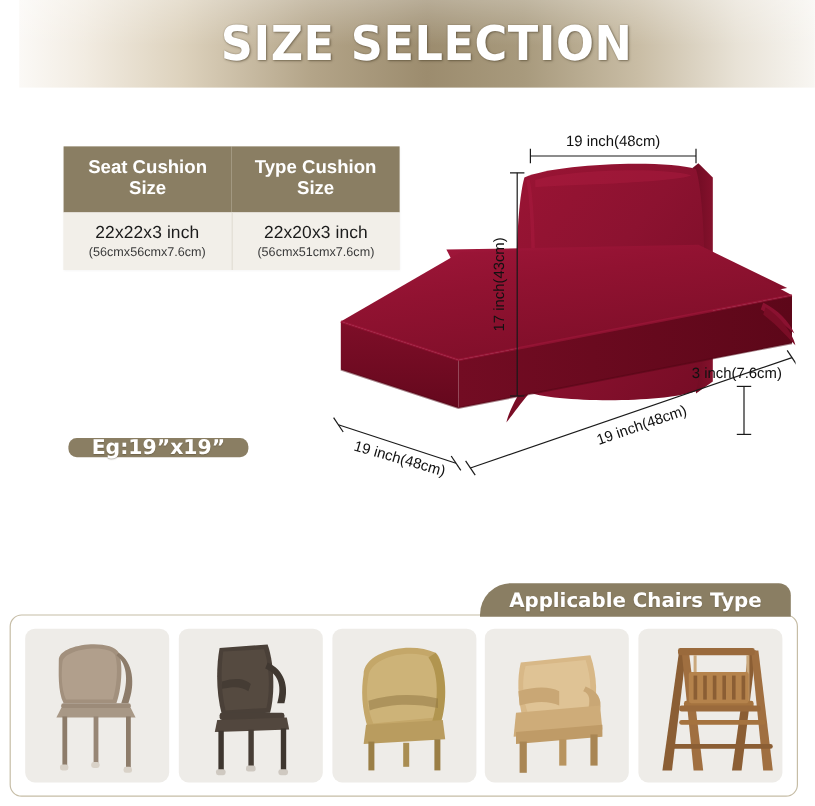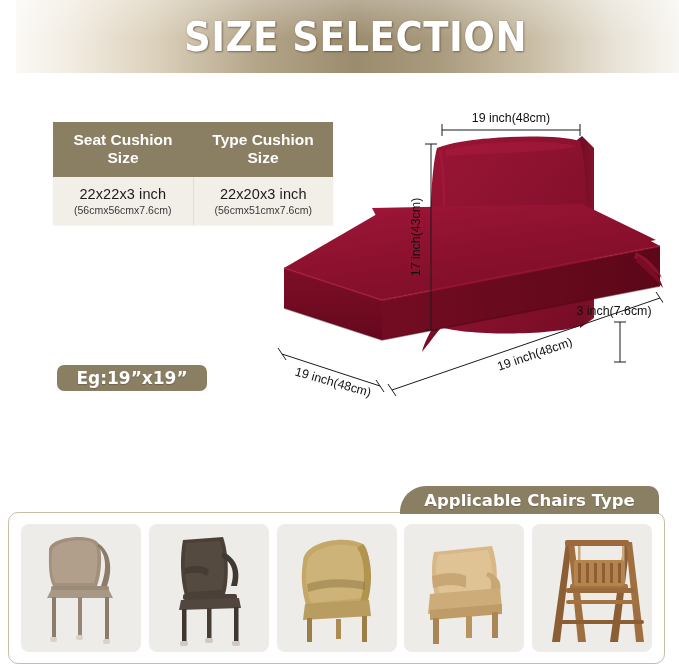--- a/index.html
+++ b/index.html
@@ -73,21 +73,21 @@
   .cell-cm{
     display:block;
     font-size:10.5px;color:#3a3a3a;
     margin-top:2px;
     white-space:nowrap;
   }
 
   
   .eg-badge{
     position:absolute;left:57px;top:365px;
-    width:150px;height:26px;
+    width:150px;height:16px;
     background:#8a7e63;
     border-radius:7px;
     display:flex;align-items:center;justify-content:center;
     color:#ffffff;font-size:17px;font-weight:bold;
     font-family:"DejaVu Sans",sans-serif;
     text-shadow:0 1px 1px rgba(60,50,30,.35);
   }
 
   
   .note-wrap{position:absolute;left:18px;top:402px;width:265px;}

